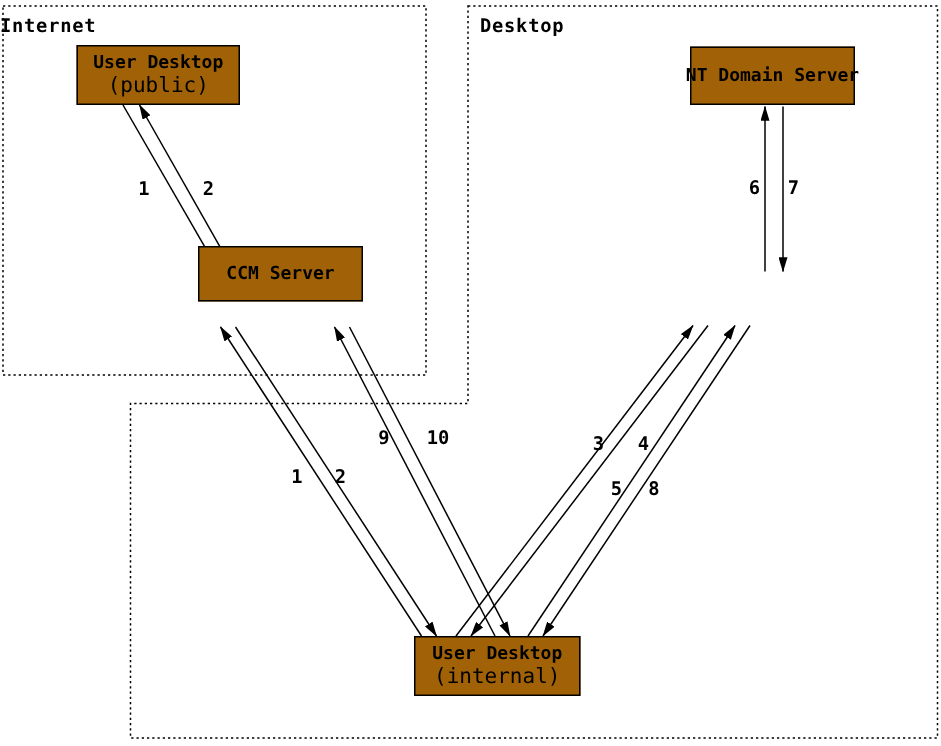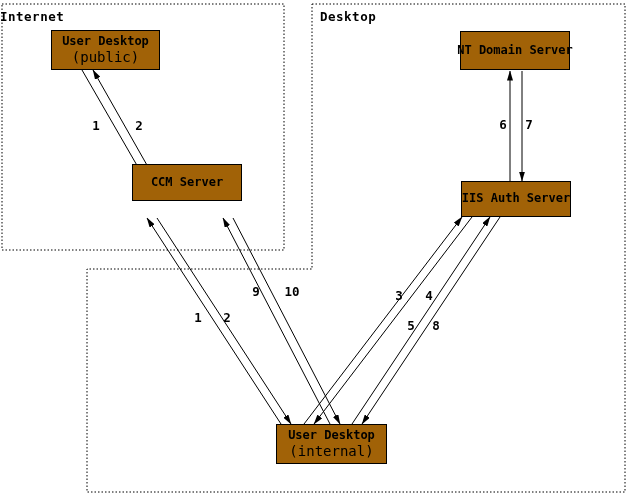--- a/index.html
+++ b/index.html
@@ -107,23 +107,19 @@
   <div class="node" id="node-ccm-server" style="left: 132px; top: 164px; width: 110px; height: 37px;">
     <div class="node-title">CCM Server</div>
 
   </div>
 
   <div class="node" id="node-nt-domain-server" style="left: 460px; top: 31px; width: 110px; height: 39px;">
     <div class="node-title">NT Domain Server</div>
 
   </div>
 
-  <div class="node" id="node-iis-auth-server" style="left: 461px; top: 181px; width: 110px; height: 36px;">
-    <div class="node-title">IIS Auth Server</div>
-
-  </div>
 
   <div class="node" id="node-user-desktop-internal" style="left: 276px; top: 424px; width: 111px; height: 40px;">
     <div class="node-title">User Desktop</div>
     <div class="node-subtitle">(internal)</div>
   </div>
 
 </div>
 
 </body></html>

